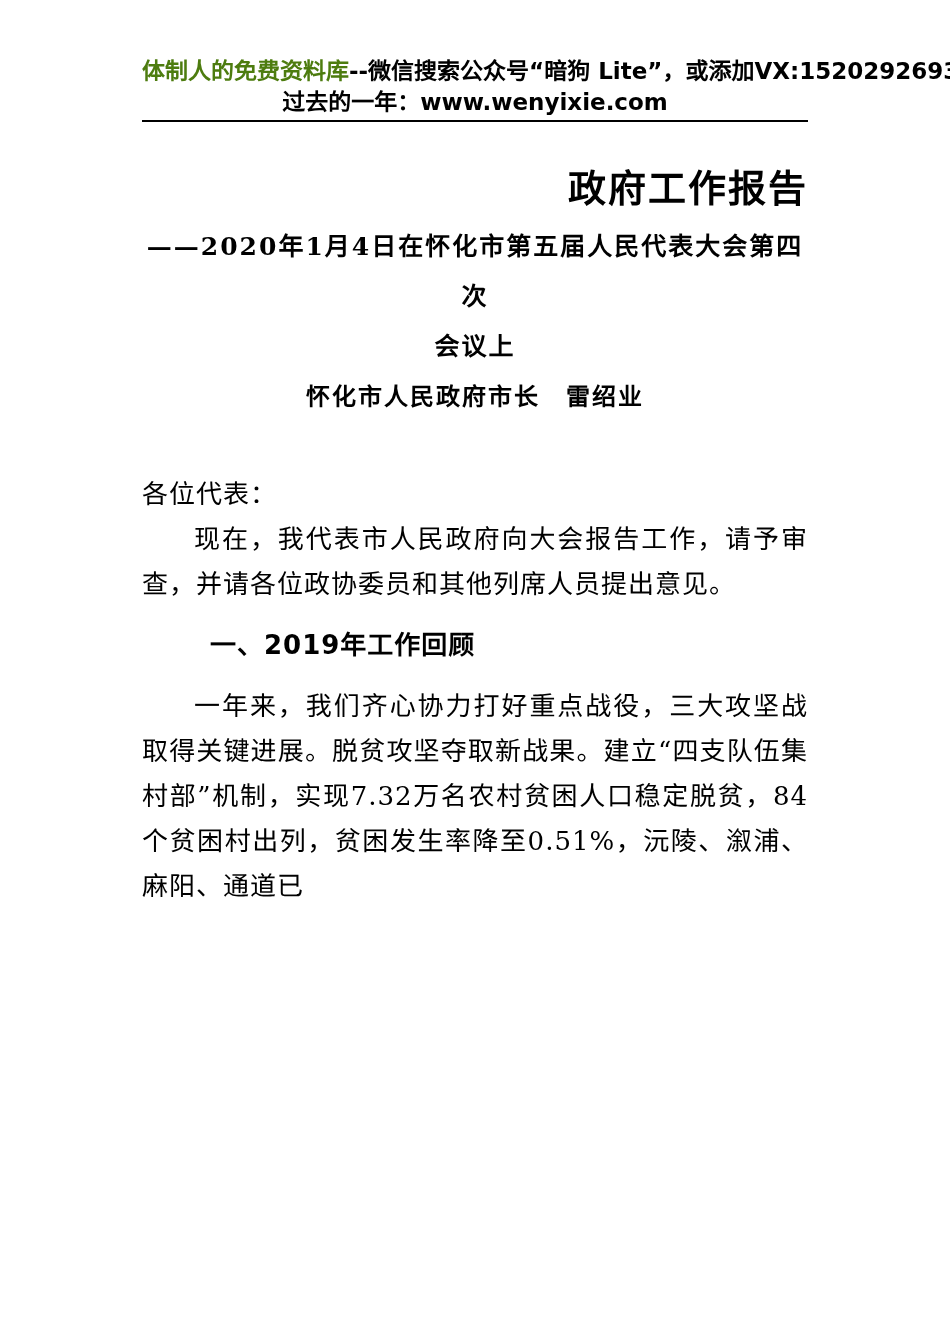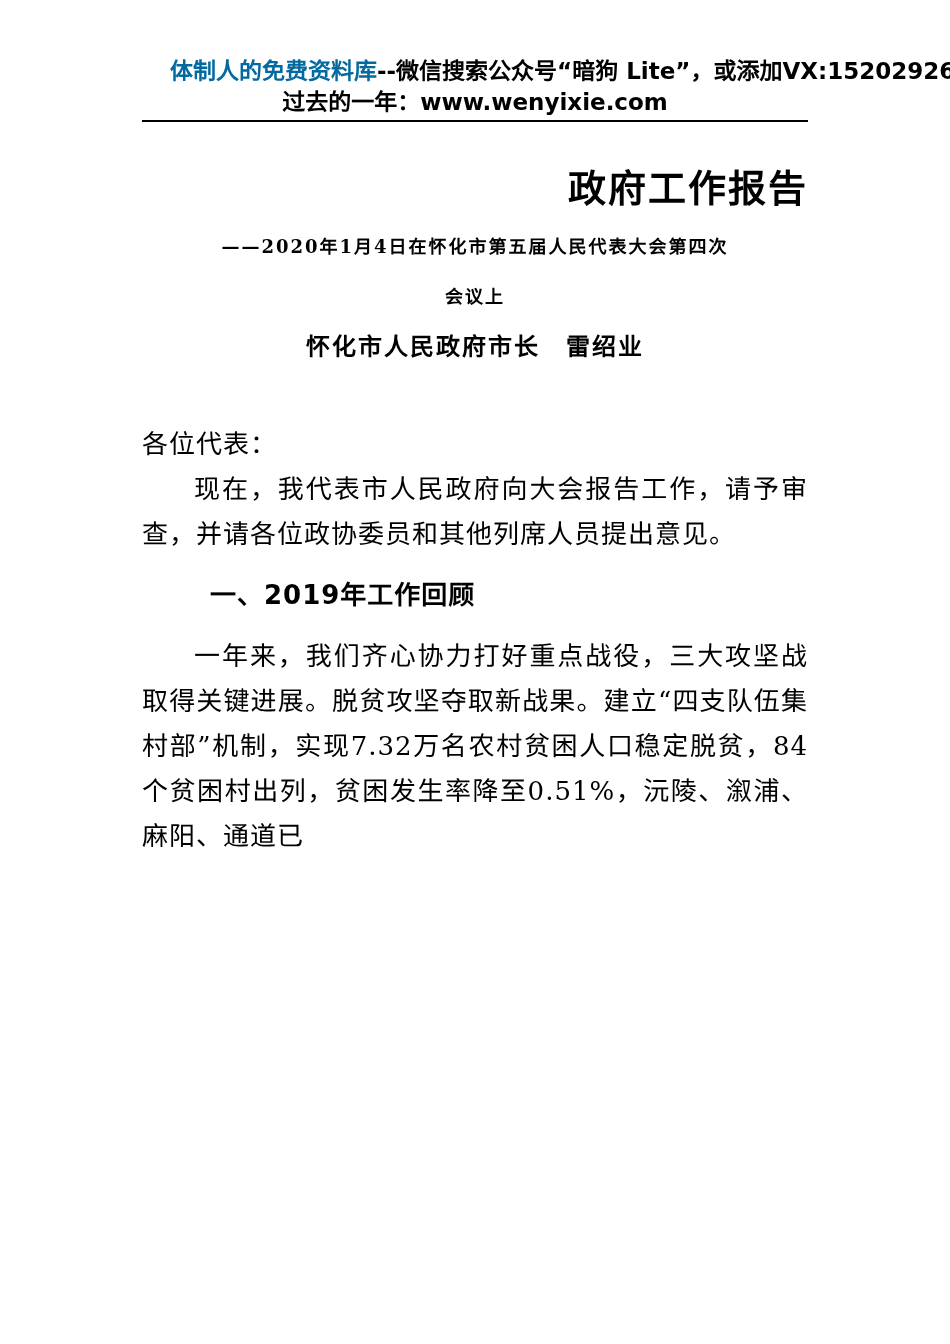--- a/index.html
+++ b/index.html
@@ -44,21 +44,21 @@
     font-family: "DejaVu Serif", "Liberation Serif", serif;
     font-weight: bold;
     font-size: 38px;
     line-height: 46px;
     text-align: right;
     letter-spacing: 2px;
   }
   .subtitle-line {
     font-family: "DejaVu Serif", "Liberation Serif", serif;
     font-weight: bold;
-    font-size: 18px;
+    font-size: 25px;
     line-height: 50px;
     text-align: center;
     letter-spacing: 2px;
   }
   .subtitle-line.first {
     margin-top: 10px;
   }
   .byline {
     font-family: "DejaVu Serif", "Liberation Serif", serif;
     font-weight: bold;
@@ -94,21 +94,21 @@
   }
 </style>
 </head>
 <body>
 
 <div class="page">
   <div class="content">
 
     <div class="promo">
       <div>
-        <span class="brand" style="color: #0369a1; margin-left: 28px;">体制人的免费资料库</span><span>--微信搜索公众号“暗狗 Lite”，或添加VX:15202926937</span>
+        <span class="brand" style="color: #4d7c0f;">体制人的免费资料库</span><span>--微信搜索公众号“暗狗 Lite”，或添加VX:15202926937</span>
       </div>
       <div>过去的一年：www.wenyixie.com</div>
     </div>
 
     <div class="rule"></div>
 
     <h1 class="doc-title">政府工作报告</h1>
 
     <div class="subtitle-line first">——2020年1月4日在怀化市第五届人民代表大会第四次</div>
     <div class="subtitle-line">会议上</div>

